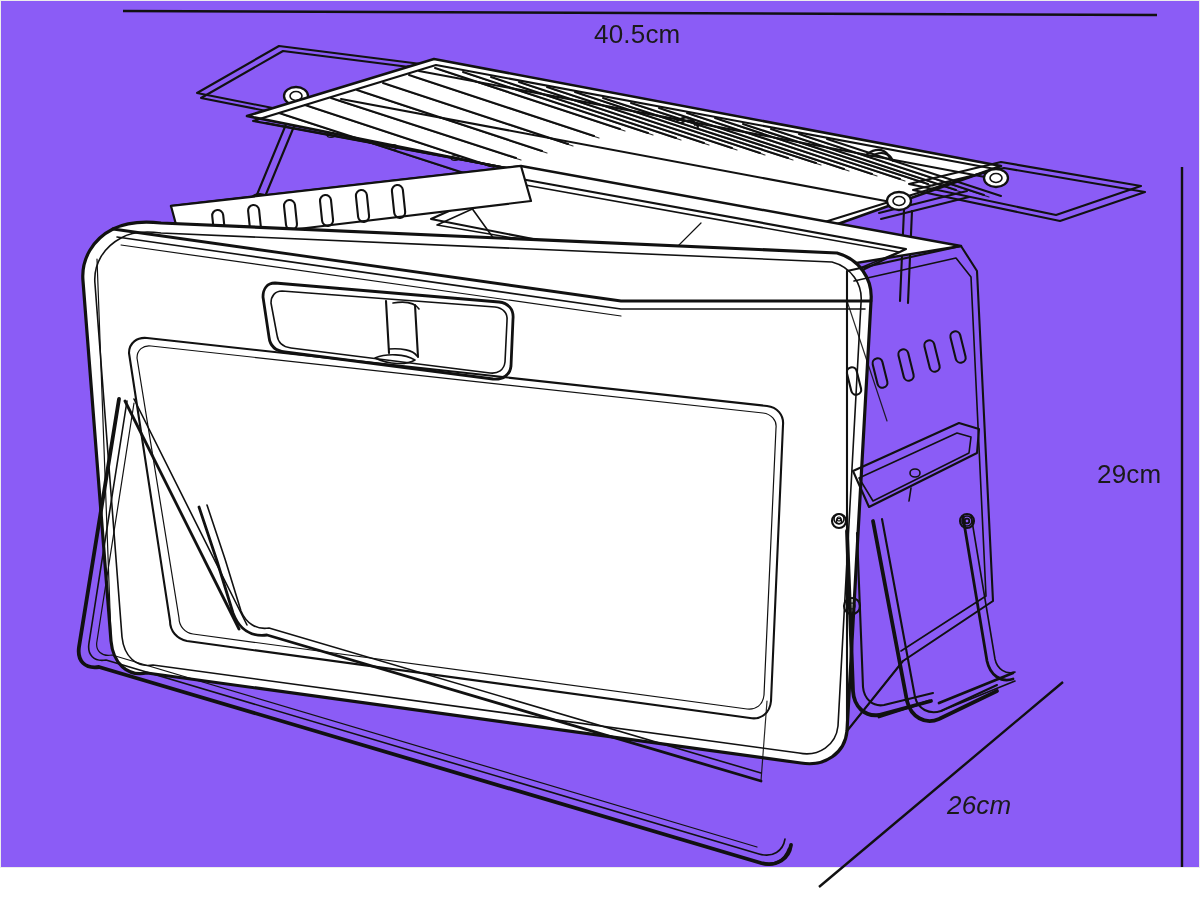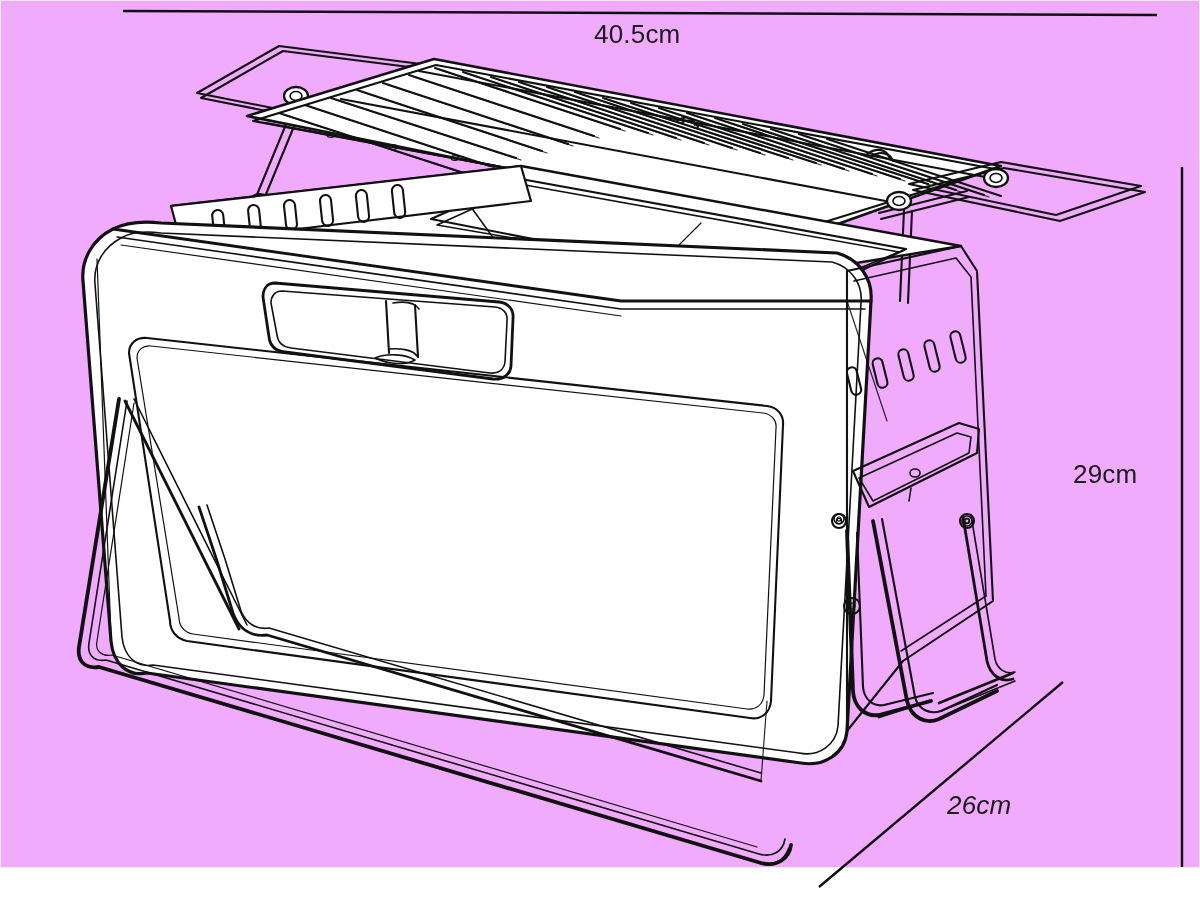--- a/index.html
+++ b/index.html
@@ -4,35 +4,35 @@
 <title>Portable BBQ Grill Dimension Drawing</title>
 <style>
   html,body{margin:0;padding:0;background:#ffffff;}
   body{
     font-family:"Liberation Sans","DejaVu Sans",sans-serif;
     width:1200px;height:900px;overflow:hidden;
   }
   #sheet{
     position:relative;
     width:1200px;height:868px;
-    background:#f0abfc;
+    background:#8b5cf6;
     box-sizing:border-box;
     border:1px solid #ececec;
   }
   #art{position:absolute;left:0;top:0;width:1200px;height:900px;}
   .dim-label{
     position:absolute;
     color:#1a1a1a;
     font-size:26px;
     letter-spacing:.2px;
     white-space:nowrap;
     user-select:none;
   }
   #label-width{left:593px;top:18px;}
-  #label-height{left:1072px;top:458px;}
+  #label-height{left:1096px;top:458px;}
   #label-depth{left:946px;top:789px;font-style:italic;}
 </style>
 </head>
 <body>
 
 <div id="sheet">
 
   <svg id="art" viewBox="0 0 1200 900" xmlns="http://www.w3.org/2000/svg">
     <defs>
       <style>

